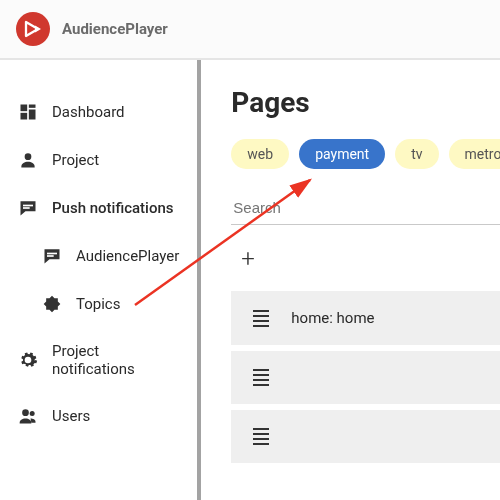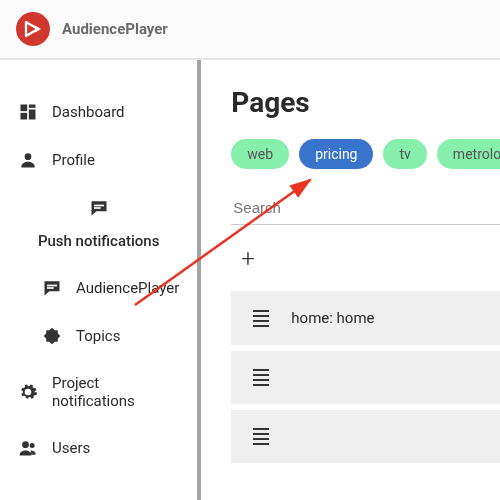--- a/index.html
+++ b/index.html
@@ -47,21 +47,20 @@
       padding: 14px 18px;
       font-size: 15px;
       cursor: pointer;
       color: #2a2a2a;
     }
     .nav-item.sub {
       padding-left: 42px;
     }
     .nav-item.active, .nav-item.heading {
       font-weight: 500;
-      flex-direction: column;
     }
     .icon-slot {
       width: 20px;
       height: 20px;
       display: flex;
       align-items: center;
       justify-content: center;
       flex-shrink: 0;
     }
     .main {
@@ -76,21 +75,21 @@
     }
     .chips {
       display: flex;
       gap: 10px;
       margin-bottom: 22px;
       overflow: hidden;
     }
     .chip {
       padding: 7px 16px;
       border-radius: 16px;
-      background: #86efac;
+      background: #fef9c3;
       color: #555;
       font-size: 14px;
       white-space: nowrap;
       cursor: pointer;
     }
     .chip.active {
       background: #3874cb;
       color: #fff;
     }
     .search {
@@ -175,21 +174,21 @@
       <span>Dashboard</span>
     </div>
 
     <div class="nav-item">
       <span class="icon-slot">
         <svg viewBox="0 0 24 24" width="20" height="20" fill="#333">
           <circle cx="12" cy="8" r="4"></circle>
             <path d="M4 20c0-4 4-6 8-6s8 2 8 6v1H4z"></path>
         </svg>
       </span>
-      <span>Profile</span>
+      <span>Project</span>
     </div>
 
     <div class="nav-item heading">
       <span class="icon-slot">
         <svg viewBox="0 0 24 24" width="20" height="20" fill="#333">
           <path d="M3 4h18v12H9l-6 5V4z"></path>
           <rect x="6" y="8" width="12" height="2" fill="#fff"></rect>
           <rect x="6" y="11" width="8" height="2" fill="#fff"></rect>
         </svg>
       </span>
@@ -237,21 +236,21 @@
       <span>Users</span>
     </div>
 
   </nav>
 
   <main class="main">
     <h1 class="page-title">Pages</h1>
 
     <div class="chips">
       <div class="chip">web</div>
-      <div class="chip active">pricing</div>
+      <div class="chip active">payment</div>
       <div class="chip">tv</div>
       <div class="chip">metrological</div>
     </div>
 
     <input class="search" type="text" placeholder="Search" style="">
 
     <div class="add-row">
       <span class="plus">+</span>
     </div>
 

